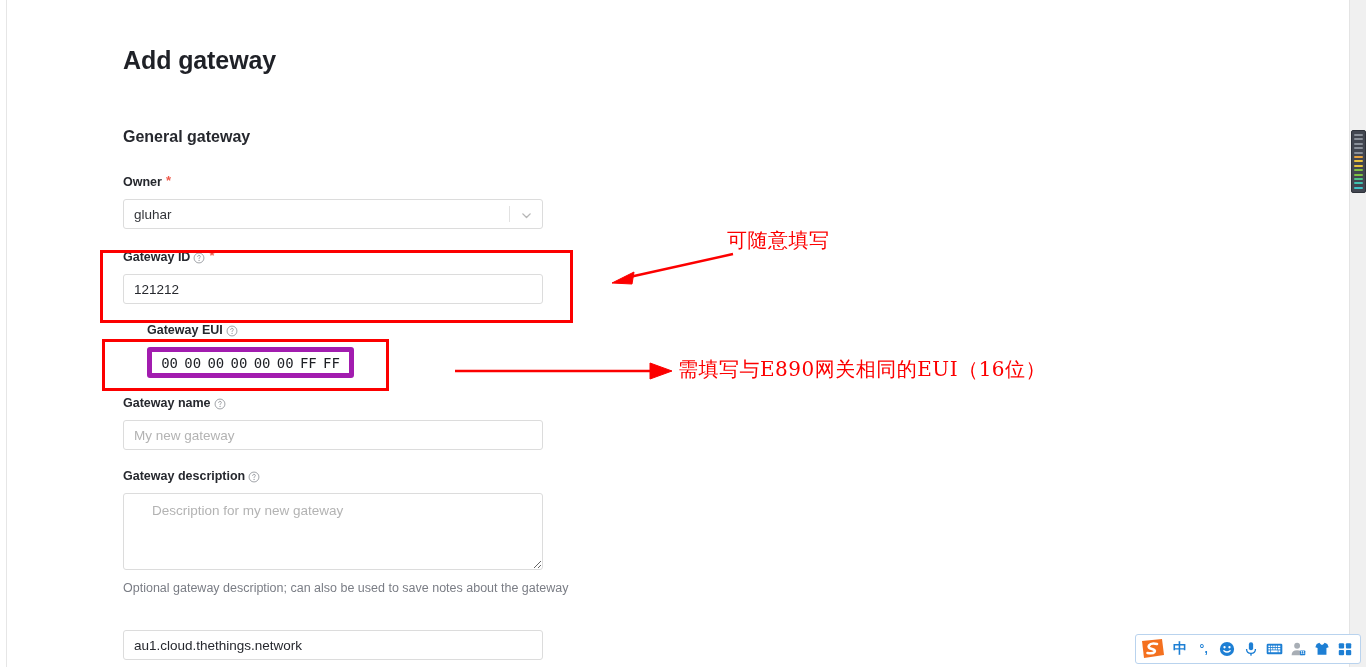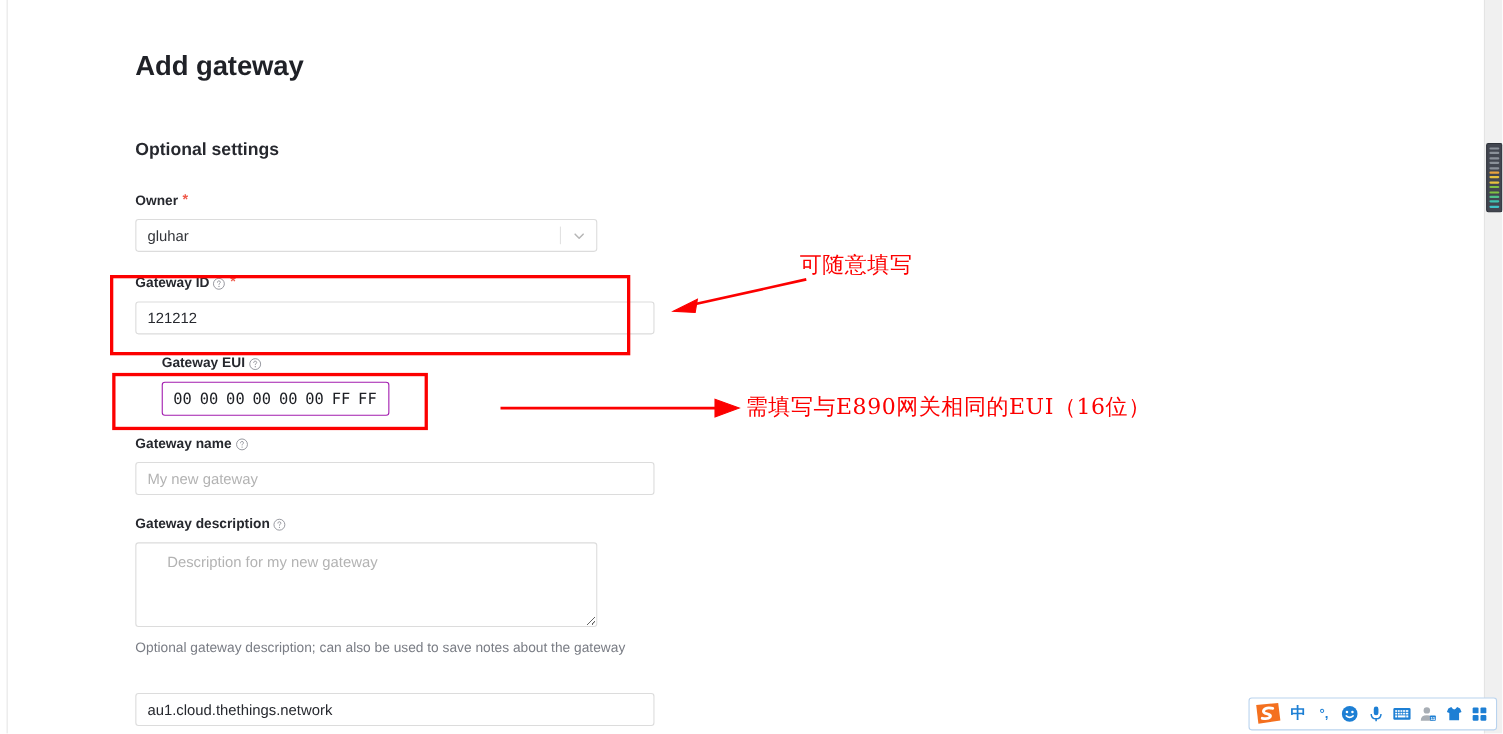--- a/index.html
+++ b/index.html
@@ -71,21 +71,21 @@
   }
   .help-ico {
     display: inline-block;
     width: 12px; height: 12px;
     position: relative;
     top: 1px;
   }
   .help-ico svg { display: block; }
 
   .inp {
-    width: 472px;
+    width: 420px;
     height: 30px;
     border: 1px solid #dcdcdc;
     border-radius: 3px;
     background: #fff;
     font-family: "Liberation Sans", sans-serif;
     font-size: 13.5px;
     color: #26282e;
     padding: 0 10px;
     outline: none;
   }
@@ -126,21 +126,21 @@
   .gw-eui  { top: 323px; margin-left: 24px; }
   .gw-name { top: 396px; }
   .gw-desc { top: 469px; }
   .gw-srv  { top: 620px; }
 
   
   .eui-input {
     margin-top: 10px;
     width: 207px;
     height: 31px;
-    border: 1px solid #a21caf;
+    border: 5px solid #a21caf;
     border-radius: 3px;
     background: #fff;
     display: flex;
     align-items: center;
     padding: 0 6px;
     font-family: "DejaVu Sans Mono", monospace;
     font-size: 14px;
     letter-spacing: 0px;
     color: #1d1f24;
   }
@@ -246,21 +246,21 @@
 </head>
 <body>
 
 <div id="page">
 
   <div class="left-edge"></div>
 
   <div class="content">
 
     <h1 class="page-title">Add gateway</h1>
-    <div class="section-title">Optional settings</div>
+    <div class="section-title">General gateway</div>
 
     <div class="owner-wrap">
       <div class="field-label">
         <span>Owner</span>
         <span class="req-star">*</span>
       </div>
       <div class="select-box">
         <span class="select-value">gluhar</span>
         <span class="select-ctrl">
           <span class="sep"></span>

